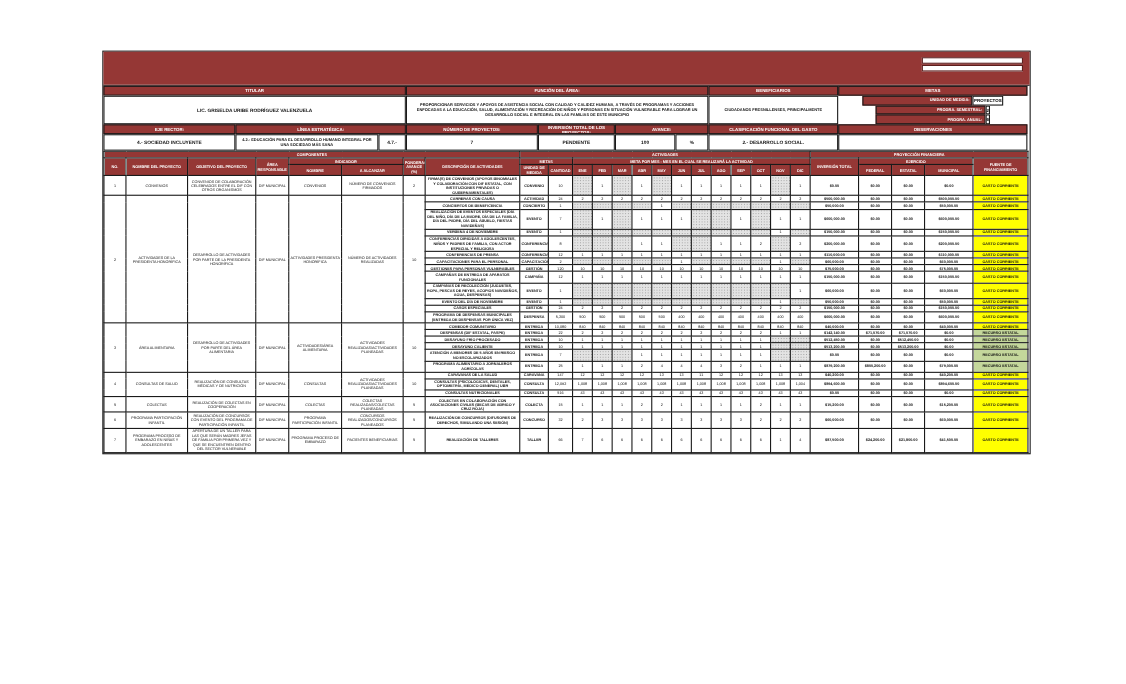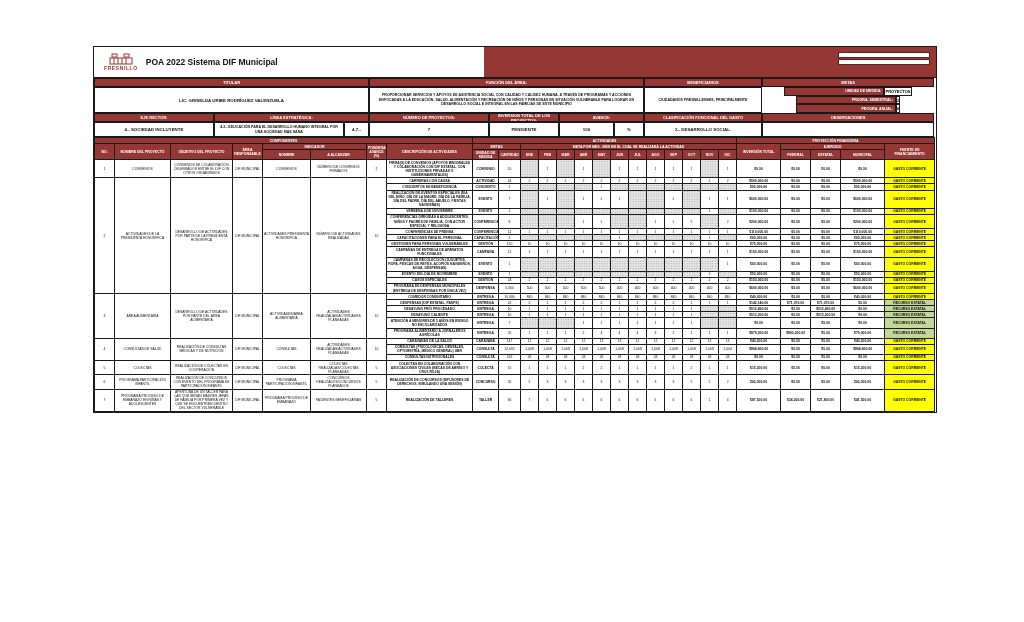--- a/index.html
+++ b/index.html
@@ -35,35 +35,20 @@
   td.shade{background:#e3e3e3;background-image:radial-gradient(#9f9f9f 0.4px,transparent 0.4px);background-size:2.5px 2.5px;}
   td.f-yellow{background:#ffff00;font-weight:bold;font-size:3.2px;}
   td.f-green{background:#c4d79b;font-weight:bold;font-size:3.2px;}
 </style>
 </head>
 <body>
 
 <div class="sheet">
 
   <div class="banner">
-    <div class="left">
-      <div class="logo">
-        <svg width="26" height="12" viewBox="0 0 26 12">
-          <rect x="2" y="5" width="22" height="6" fill="none" stroke="#953735" stroke-width="1"></rect>
-          <line x1="6" y1="5" x2="6" y2="11" stroke="#953735" stroke-width="1"></line>
-          <line x1="10" y1="5" x2="10" y2="11" stroke="#953735" stroke-width="1"></line>
-          <line x1="14" y1="5" x2="14" y2="11" stroke="#953735" stroke-width="1"></line>
-          <line x1="18" y1="5" x2="18" y2="11" stroke="#953735" stroke-width="1"></line>
-          <rect x="4" y="1" width="5" height="3" fill="none" stroke="#953735" stroke-width="1"></rect>
-          <rect x="16" y="1" width="5" height="3" fill="none" stroke="#953735" stroke-width="1"></rect>
-        </svg>
-        <span class="logotext">FRESNILLO</span>
-      </div>
-      <span class="title">POA 2022 Sistema DIF Municipal</span>
-    </div>
     <div class="right">
       <div class="sliver" style="top:5px"></div>
       <div class="sliver" style="top:12px"></div>
     </div>
   </div>
 
   <div class="hrow" style="height:9px">
     <div class="hcell mr" style="width:275px">TITULAR</div>
     <div class="hcell mr" style="width:275px">FUNCIÓN DEL ÁREA:</div>
     <div class="hcell mr" style="width:118px">BENEFICIARIOS</div>

